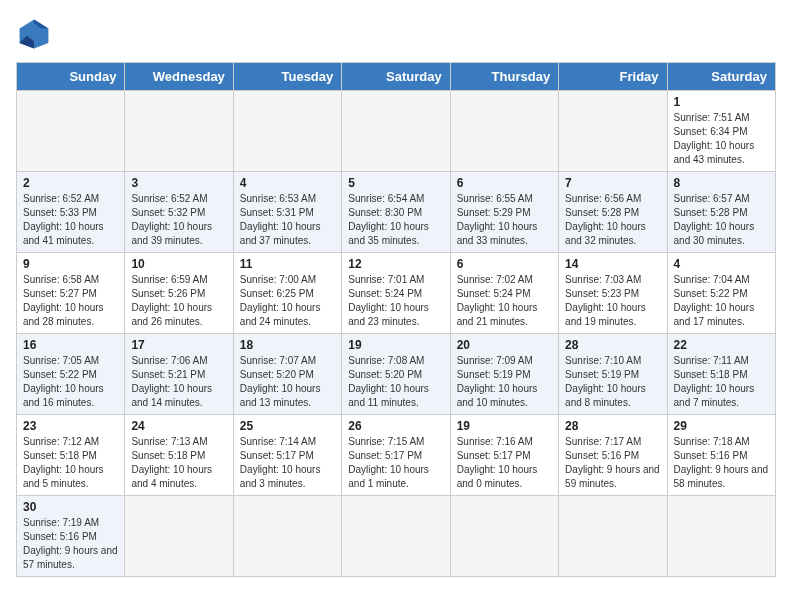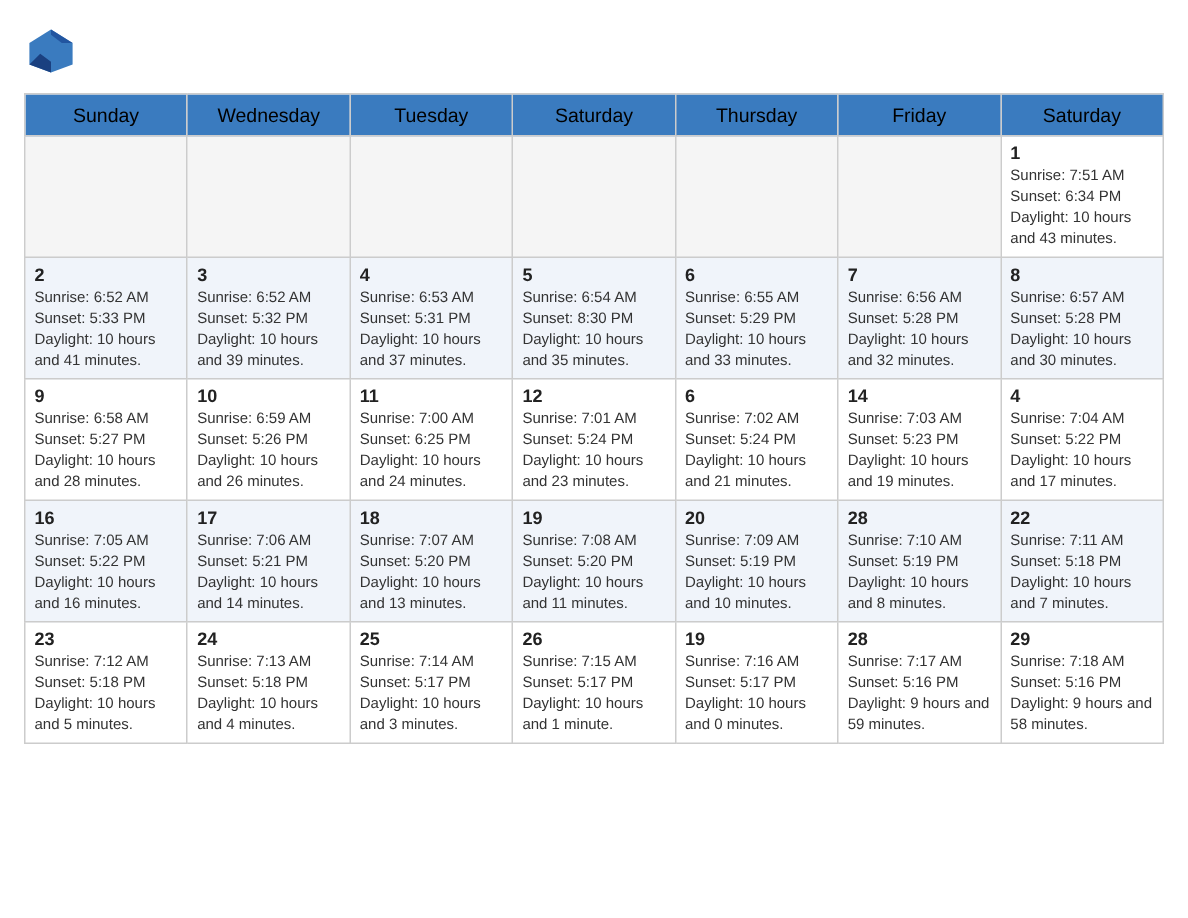--- a/index.html
+++ b/index.html
@@ -45,25 +45,25 @@
       font-size: 15px;
       color: #333;
     }
     .calendar {
       width: 100%;
       border-collapse: collapse;
       border: 1px solid #ccc;
     }
     .calendar th {
       background-color: #3a7bbf;
-      color: #000000;
-      text-align: center;
+      color: #ffffff;
+      text-align: right;
       padding: 6px 8px;
       font-size: 13px;
-      font-weight: normal;
+      font-weight: bold;
       border: 1px solid #ccc;
     }
     .calendar td {
       vertical-align: top;
       border: 1px solid #ccc;
       padding: 4px 6px;
       font-size: 10.5px;
       color: #333;
       width: calc(100% / 7);
       min-height: 70px;
@@ -309,14 +309,28 @@
 Sunset: 5:16 PM
 Daylight: 9 hours and 59 minutes.</div>
         </td>
         <td>
           <div class="day-number">29</div>
           <div class="day-info">Sunrise: 7:18 AM
 Sunset: 5:16 PM
 Daylight: 9 hours and 58 minutes.</div>
         </td>
       </tr>
+      <tr class="week-row">
+        <td>
+          <div class="day-number">30</div>
+          <div class="day-info">Sunrise: 7:19 AM
+Sunset: 5:16 PM
+Daylight: 9 hours and 57 minutes.</div>
+        </td>
+        <td class="empty"></td>
+        <td class="empty"></td>
+        <td class="empty"></td>
+        <td class="empty"></td>
+        <td class="empty"></td>
+        <td class="empty"></td>
+      </tr>
     </tbody>
 </table>
 
 </body></html>

